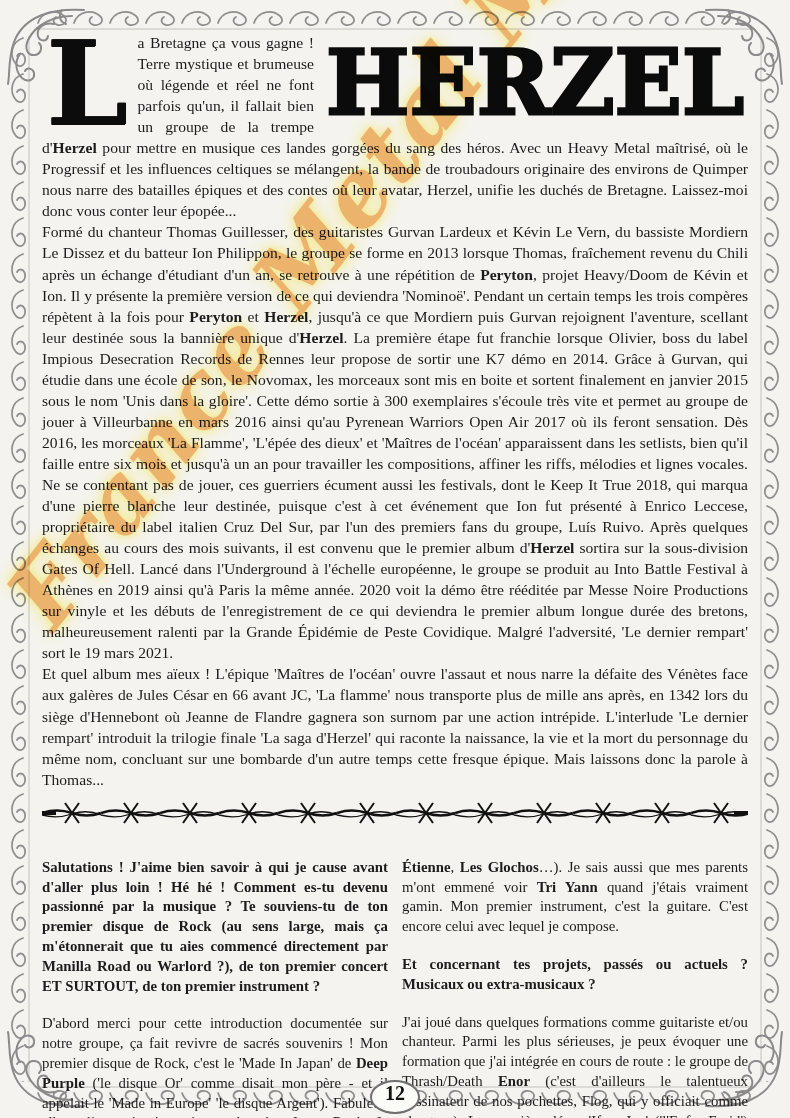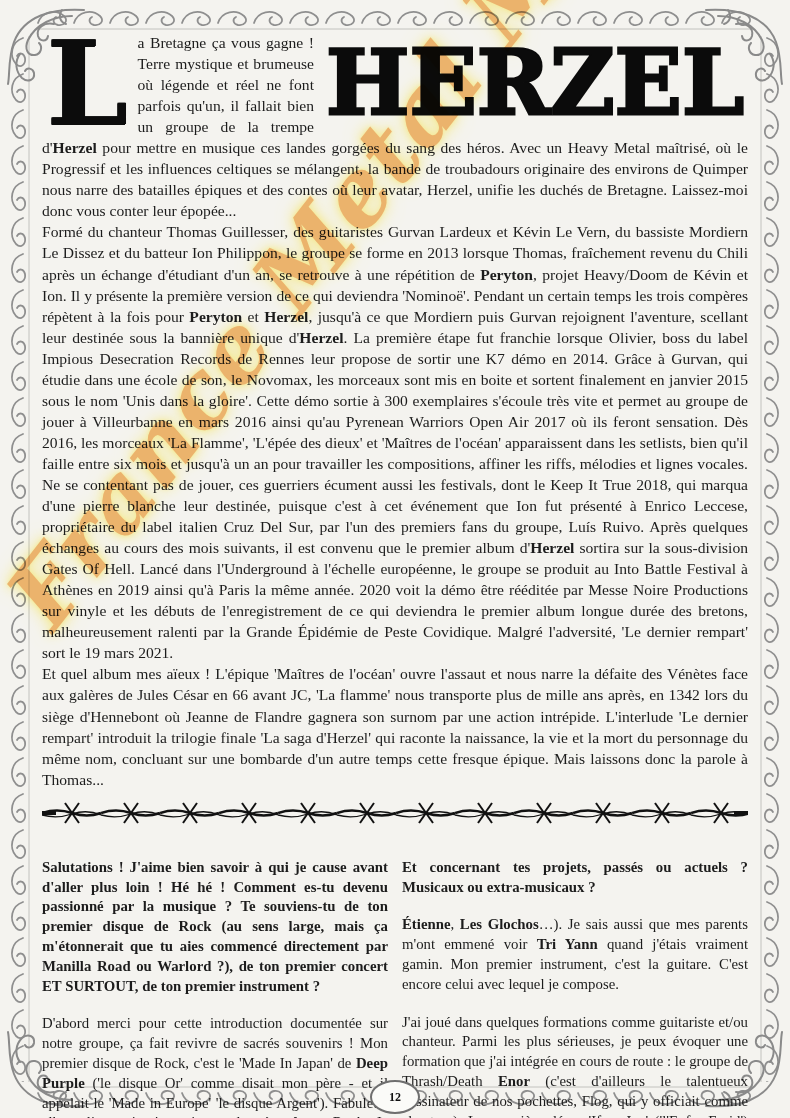--- a/index.html
+++ b/index.html
@@ -47,22 +47,22 @@
     position:absolute;left:28px;top:560px;width:1100px;z-index:4;
     transform:rotate(-52deg);transform-origin:0 50%;
     font-family:"DejaVu Serif",serif;font-style:italic;font-weight:bold;
     font-size:92px;letter-spacing:2px;opacity:.55;pointer-events:none;
     mix-blend-mode:multiply;white-space:nowrap;
   }
   
   .pagenum{
     position:absolute;left:50%;bottom:4px;transform:translateX(-50%);
     width:46px;height:30px;border:2px solid #6f6f6f;border-radius:50%;
-    background:#fbfbf8;z-index:5;display:flex;align-items:center;justify-content:center;
-    font-weight:bold;font-size:12px;color:#111;
+    background:#fbfbf8;z-index:5;display:flex;justify-content:center;
+    font-weight:bold;font-size:20px;color:#111;
   }
 </style>
 </head>
 <body>
 
 <div class="page">
 
   <svg class="edge top" viewBox="0 0 718 24" preserveAspectRatio="none">
     <defs>
       <pattern id="waveH" width="36" height="24" patternUnits="userSpaceOnUse">
@@ -162,22 +162,22 @@
       <line x1="692" y1="13" x2="706" y2="13" stroke="#111" stroke-width="4"></line>
     </svg>
 
     
     <div class="columns">
       <div class="col">
         <p class="qa question"><span class="b">Salutations ! J'aime bien savoir à qui je cause avant d'aller plus loin ! Hé hé ! Comment es-tu devenu passionné par la musique ? Te souviens-tu de ton premier disque de Rock (au sens large, mais ça m'étonnerait que tu aies commencé directement par Manilla Road ou Warlord ?), de ton premier concert ET SURTOUT, de ton premier instrument ?</span></p>
         <p class="qa"><span>D'abord merci pour cette introduction documentée sur notre groupe, ça fait revivre de sacrés souvenirs ! Mon premier disque de Rock, c'est le 'Made In Japan' de </span><span class="b">Deep Purple</span><span> ('le disque Or' comme disait mon père - et il appelait le 'Made in Europe' 'le disque Argent'). Fabuleux album live qui m'a vraiment donné goût au Rock. Je devais avoir 5 ou 6 ans, tout au plus. Au départ, j'ai adoré 'Smoke On The Water', c'est ce premier riff mythique de la guitare qui m'a fait tomber dedans. Mon premier concert… En y repensant, je sais que j'ai vu pas mal d'artistes bretons se produire dans des fest-noz et fêtes populaires (</span></p>
       </div>
       <div class="col">
+        <p class="qa"><span class="b">Étienne</span><span>, </span><span class="b">Les Glochos</span><span>…). Je sais aussi que mes parents m'ont emmené voir </span><span class="b">Tri Yann</span><span> quand j'étais vraiment gamin. Mon premier instrument, c'est la guitare. C'est encore celui avec lequel je compose.</span></p>
         <p class="qa question"><span class="b">Et concernant tes projets, passés ou actuels ? Musicaux ou extra-musicaux ?</span></p>
-        <p class="qa"><span class="b">Étienne</span><span>, </span><span class="b">Les Glochos</span><span>…). Je sais aussi que mes parents m'ont emmené voir </span><span class="b">Tri Yann</span><span> quand j'étais vraiment gamin. Mon premier instrument, c'est la guitare. C'est encore celui avec lequel je compose.</span></p>
         <p class="qa"><span>J'ai joué dans quelques formations comme guitariste et/ou chanteur. Parmi les plus sérieuses, je peux évoquer une formation que j'ai intégrée en cours de route : le groupe de Thrash/Death </span><span class="b">Enor</span><span> (c'est d'ailleurs le talentueux dessinateur de nos pochettes, Flog, qui y officiait comme chanteur). La première démo 'Ifern Ien' ('l'Enfer Froid') peut être écoutée sur Youtube. C'est bien évidemment jeune et naïf, mais c'était vraiment quelque chose d'important pour moi à l'époque. Je ne menais pas la barque mais j'ai signé quelques titres. Plus jeune, j'ai aussi joué avec Ion dans un 'projet' qu'on avait nommé </span></p>
       </div>
     </div>
   </div>
 
   <div class="watermark" style="color: rgb(239, 132, 0); text-shadow: rgb(255, 238, 85) 0px 0px 3px, rgb(255, 238, 85) 0px 0px 10px, rgb(255, 238, 85) 0px 0px 18px;">
     <span>France Metal Museum</span>
   </div>
 
   <div class="pagenum">

